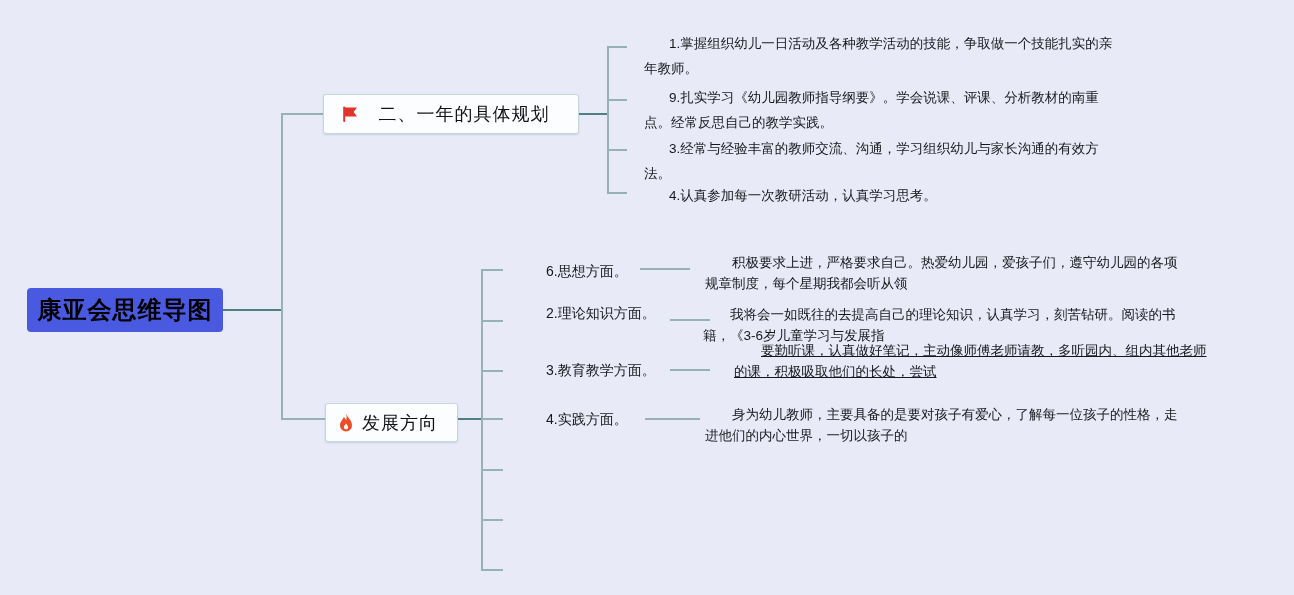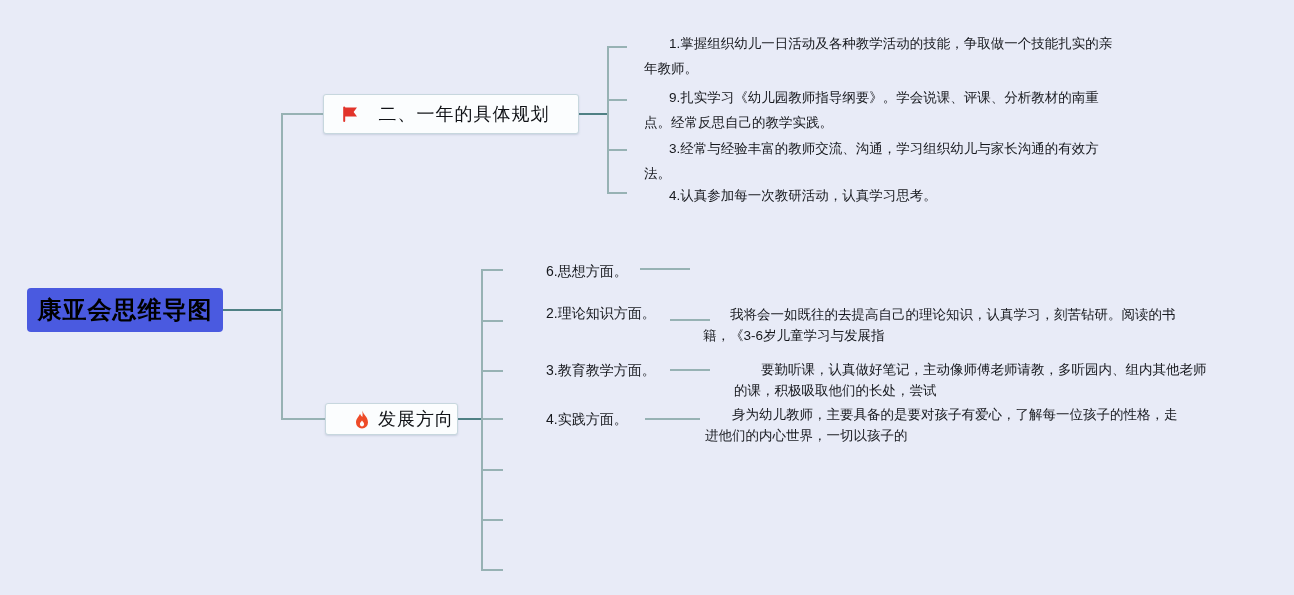--- a/index.html
+++ b/index.html
@@ -28,21 +28,21 @@
 
   
   .branch-node{
     position:absolute;
     background:#fbfdfe;border:1px solid #c7d7de;border-radius:3px;
     display:flex;align-items:center;
     box-shadow:0 1px 2px rgba(110,130,160,0.25);
     box-sizing:border-box;
   }
   .branch-node.b1{left:323px;top:94px;width:256px;height:40px;padding-left:16px;}
-  .branch-node.b2{left:325px;top:403px;width:133px;height:32px;padding-left:28px;}
+  .branch-node.b2{left:325px;top:403px;width:133px;height:39px;padding-left:12px;}
   .branch-node .txt{font-size:18px;color:#101216;white-space:nowrap;}
   .branch-node.b1 .txt{flex:1;text-align:center;padding-right:10px;letter-spacing:1px;}
   .branch-node.b2 .txt{margin-left:8px;letter-spacing:1px;}
   .node-icon{display:flex;align-items:center;flex:0 0 auto;}
 
   
   .b1-item{
     position:absolute;left:644px;width:505px;
     font-size:13.5px;line-height:25px;
     white-space:pre-line;text-indent:25px;
@@ -63,21 +63,21 @@
   .b2-label.l3{top:409px;}
 
   
   .b2-detail{
     position:absolute;width:500px;
     font-size:13.5px;line-height:20.5px;
     white-space:pre-line;text-indent:27px;
   }
   .b2-detail.d0{left:705px;top:253px;}
   .b2-detail.d1{left:703px;top:305px;}
-  .b2-detail.d2{left:734px;top:360px;}
+  .b2-detail.d2{left:734px;top:341px;text-decoration:underline;}
   .b2-detail.d3{left:705px;top:405px;}
 </style>
 </head>
 <body>
 
 <div class="canvas">
 
   <div class="lh dark" style="left:222px;top:309px;width:60px;"></div>
   <div class="lv" style="left:281px;top:113px;height:307px;"></div>
   <div class="lh" style="left:281px;top:113px;width:42px;"></div>
@@ -135,20 +135,22 @@
 点。经常反思自己的教学实践。</div>
   <div class="b1-item i2">3.经常与经验丰富的教师交流、沟通，学习组织幼儿与家长沟通的有效方
 法。</div>
   <div class="b1-item i3">4.认真参加每一次教研活动，认真学习思考。</div>
 
   <div class="b2-label l0">6.思想方面。</div>
   <div class="b2-label l1">2.理论知识方面。</div>
   <div class="b2-label l2">3.教育教学方面。</div>
   <div class="b2-label l3">4.实践方面。</div>
 
+  <div class="b2-detail d0">积极要求上进，严格要求自己。热爱幼儿园，爱孩子们，遵守幼儿园的各项
+规章制度，每个星期我都会听从领</div>
   <div class="b2-detail d1">我将会一如既往的去提高自己的理论知识，认真学习，刻苦钻研。阅读的书
 籍，《3-6岁儿童学习与发展指</div>
   <div class="b2-detail d2">要勤听课，认真做好笔记，主动像师傅老师请教，多听园内、组内其他老师
 的课，积极吸取他们的长处，尝试</div>
   <div class="b2-detail d3">身为幼儿教师，主要具备的是要对孩子有爱心，了解每一位孩子的性格，走
 进他们的内心世界，一切以孩子的</div>
 
 </div>
 
 </body></html>

